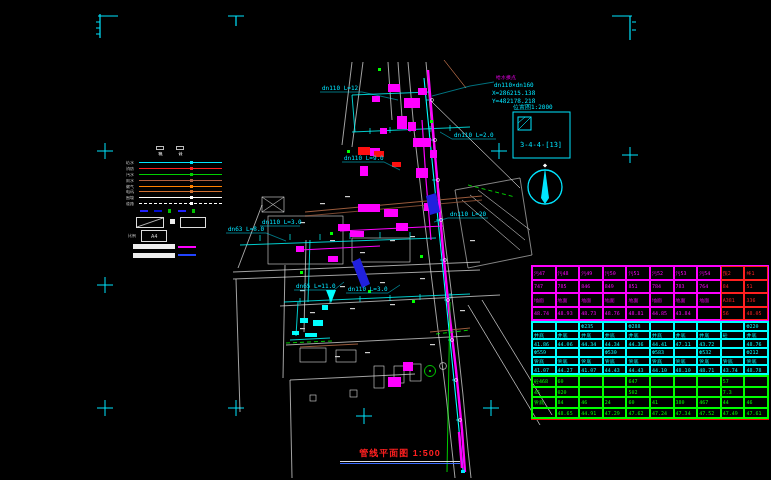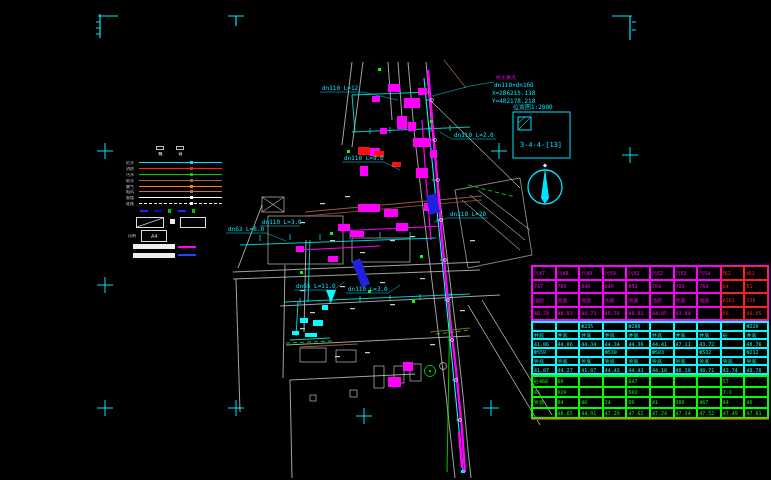--- a/index.html
+++ b/index.html
@@ -519,14 +519,19 @@
         <div class="tcell" style="border-color: rgb(0, 255, 0); color: rgb(0, 255, 0);">47.29</div>
         <div class="tcell" style="border-color: rgb(0, 255, 0); color: rgb(0, 255, 0);">47.62</div>
         <div class="tcell" style="border-color: rgb(0, 255, 0); color: rgb(0, 255, 0);">47.24</div>
         <div class="tcell" style="border-color: rgb(0, 255, 0); color: rgb(0, 255, 0);">47.34</div>
         <div class="tcell" style="border-color: rgb(0, 255, 0); color: rgb(0, 255, 0);">47.52</div>
         <div class="tcell" style="border-color: rgb(0, 255, 0); color: rgb(0, 255, 0);">47.49</div>
         <div class="tcell" style="border-color: rgb(0, 255, 0); color: rgb(0, 255, 0);">47.61</div>
       </div>
     </div>
 
-
+<div id="sheet-title">
+  <span>管线平面图 1:500</span>
+  <span class="u1"></span>
+  <span class="u2"></span>
 </div>
 
+</div>
+
 </body></html>

